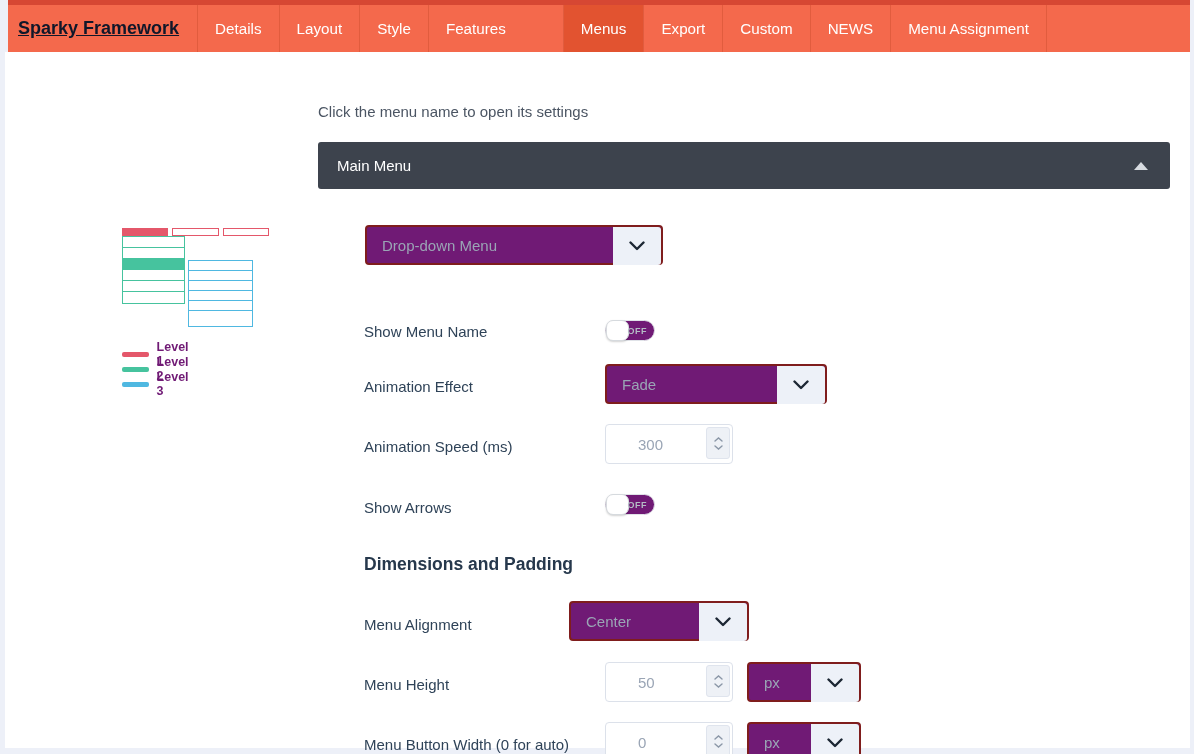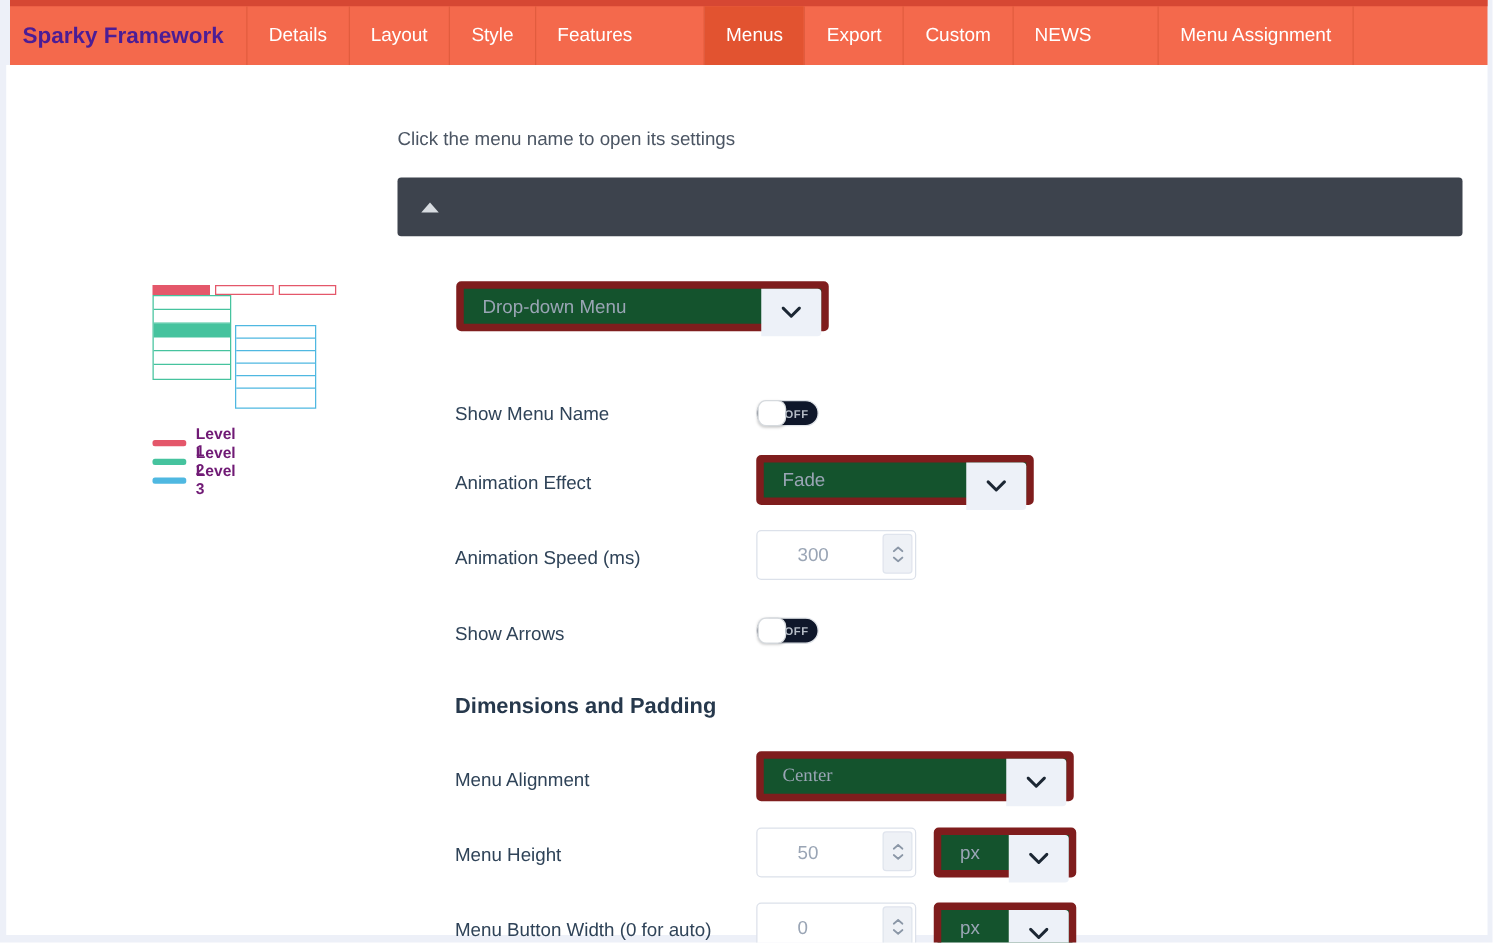--- a/index.html
+++ b/index.html
@@ -2,25 +2,25 @@
 <html><head>
 <meta charset="utf-8">
 <style>
   * { margin:0; padding:0; box-sizing:border-box; }
   html,body { width:1194px; height:754px; }
   body { background:#edf0f8; font-family:"Liberation Sans", sans-serif; position:relative; overflow:hidden; }
 
   
   .topbar { position:absolute; left:8px; top:0; width:1182px; height:52px;
             background:#f4694c; border-top:5px solid #d64733; display:flex; align-items:stretch; }
-  .brand  { color:#4c1d95; font-weight:bold; font-size:18px; line-height:47px; padding:0 18px 0 10px; white-space:nowrap; }
+  .brand  { color:#0f172a; font-weight:bold; font-size:18px; line-height:47px; padding:0 18px 0 10px; white-space:nowrap;text-decoration:underline; }
   .tabs   { display:flex; align-items:center; }
   .tab    { color:#fff; font-size:15.2px; line-height:47px; padding:0 17px; border-left:1px solid #e15c3e;
             cursor:pointer; white-space:nowrap; }
-  .tab:last-child { border-right:1px solid #e15c3e;margin-left:36px; }
+  .tab:last-child { border-right:1px solid #e15c3e; }
   .tab.active { background:#e25330;margin-left:40px; }
 
   
   .content { position:absolute; left:5px; top:52px; width:1185px; height:696px; background:#fff; }
 
   .intro { position:absolute; left:313px; top:51px; font-size:15px; color:#4b5563; }
 
   .menu-panel { position:absolute; left:313px; top:90px; width:852px; height:47px; background:#3d434d;
                 border-radius:3px; display:flex; align-items:center; padding:0 22px 0 19px; cursor:pointer; }
   .menu-panel .title { color:#fff; font-size:15px; flex:1; }
@@ -33,33 +33,33 @@
   .dg-box  { position:absolute; background:#fff; }
   .dg-row  { width:100%; }
   .legend-row { position:absolute; display:flex; align-items:center; }
   .legend-swatch { width:31px; height:5px; border-radius:2px; margin-right:8px; }
   .legend-label { font-size:12.5px; color:#701a75;font-weight:bold; }
 
   
   .label { position:absolute; left:359px; font-size:15px; color:#2f4358; }
   .heading { position:absolute; left:359px; font-size:17.5px; font-weight:bold; color:#26384c; }
 
-  .sel { position:absolute; height:40px; background:#14532d; border:6px solid #7f1d1d; border-radius:4px;
+  .sel { position:absolute; height:40px; background:#701a75; border:2px solid #7f1d1d; border-radius:4px;
          display:flex; align-items:center; padding-left:15px; font-size:15px; color:#9aa5b5; cursor:pointer; }
   .sel .arrow-zone { position:absolute; right:0; top:0; height:38px; width:48px; background:#edf1f8;
          border-radius:0 3px 3px 0; display:flex; align-items:center; justify-content:center; }
 
   .numwrap { position:absolute; height:40px; width:128px; }
   .numwrap input { width:100%; height:100%; border:1px solid #dce1ea; border-radius:4px; padding:0 34px 0 32px;
          font-size:15px; color:#9aa5b5; font-family:"Liberation Sans", sans-serif; outline:none; }
   .spin { position:absolute; right:3px; top:3px; width:24px; height:32px; background:#eef1f6;
           border:1px solid #dfe4ed; border-radius:3px; display:flex; flex-direction:column;
           align-items:center; justify-content:center; gap:3px; cursor:pointer; }
 
-  .toggle { position:absolute; width:50px; height:21px; border-radius:11px; background:#0f172a;
+  .toggle { position:absolute; width:50px; height:21px; border-radius:11px; background:#701a75;
             border:1px solid #e0e3e8; cursor:pointer; }
   .knob { position:absolute; left:0; top:-1px; width:23px; height:21px; background:#fff;
           border:1px solid #d6dade; border-radius:7px; box-shadow:0 1px 2px rgba(0,0,0,.18); }
   .offtxt { position:absolute; right:7px; top:5px; font-size:9px; font-weight:bold; color:#b4bbc5; letter-spacing:.5px; }
 </style>
 </head>
 <body>
 
 <div class="topbar">
   <div class="brand">Sparky Framework</div>
@@ -74,20 +74,21 @@
     <div class="tab">NEWS</div>
     <div class="tab">Menu Assignment</div>
   </nav>
 </div>
 
 <div class="content">
 
   <div class="intro">Click the menu name to open its settings</div>
 
   <div class="menu-panel">
+    <span class="title">Main Menu</span>
     <span class="caret-up"></span>
   </div>
 
   <div class="diagram">
     <div class="dg-bar" style="left:117px; top:176px; width:46px; background:#e4576a;"></div>
     <div class="dg-bar" style="left:167px; top:176px; width:47px; border:1.6px solid #e4576a; background:#fff;"></div>
     <div class="dg-bar" style="left:218px; top:176px; width:46px; border:1.6px solid #e4576a; background:#fff;"></div>
 
     <div class="dg-box" style="left:117px; top:184px; width:63px; height:68px; border:1.4px solid #46c39e;">
       <div class="dg-row" style="height:11px; border-bottom:1px solid #46c39e;"></div>
@@ -161,21 +162,21 @@
 
   <div class="label" style="top:447px;">Show Arrows</div>
   <div class="toggle" style="left:600px; top:442px;">
     <span class="knob"></span>
     <span class="offtxt">OFF</span>
   </div>
 
   <div class="heading" style="top:502px;">Dimensions and Padding</div>
 
   <div class="label" style="top:564px;">Menu Alignment</div>
-  <div class="sel" style="left:600px; top:549px; width:254px;font-family:Liberation Serif, serif;">
+  <div class="sel" style="left:564px; top:549px; width:180px;">
     <span>Center</span>
     <span class="arrow-zone">
       <svg width="16" height="10" viewBox="0 0 16 10">
           <path d="M1.5 1.5 L8 8 L14.5 1.5" stroke="#1c2734" stroke-width="2.4" fill="none" stroke-linecap="round" stroke-linejoin="round"></path>
         </svg>
     </span>
   </div>
 
   <div class="label" style="top:624px;">Menu Height</div>
   <div class="numwrap" style="left:600px; top:610px;">

